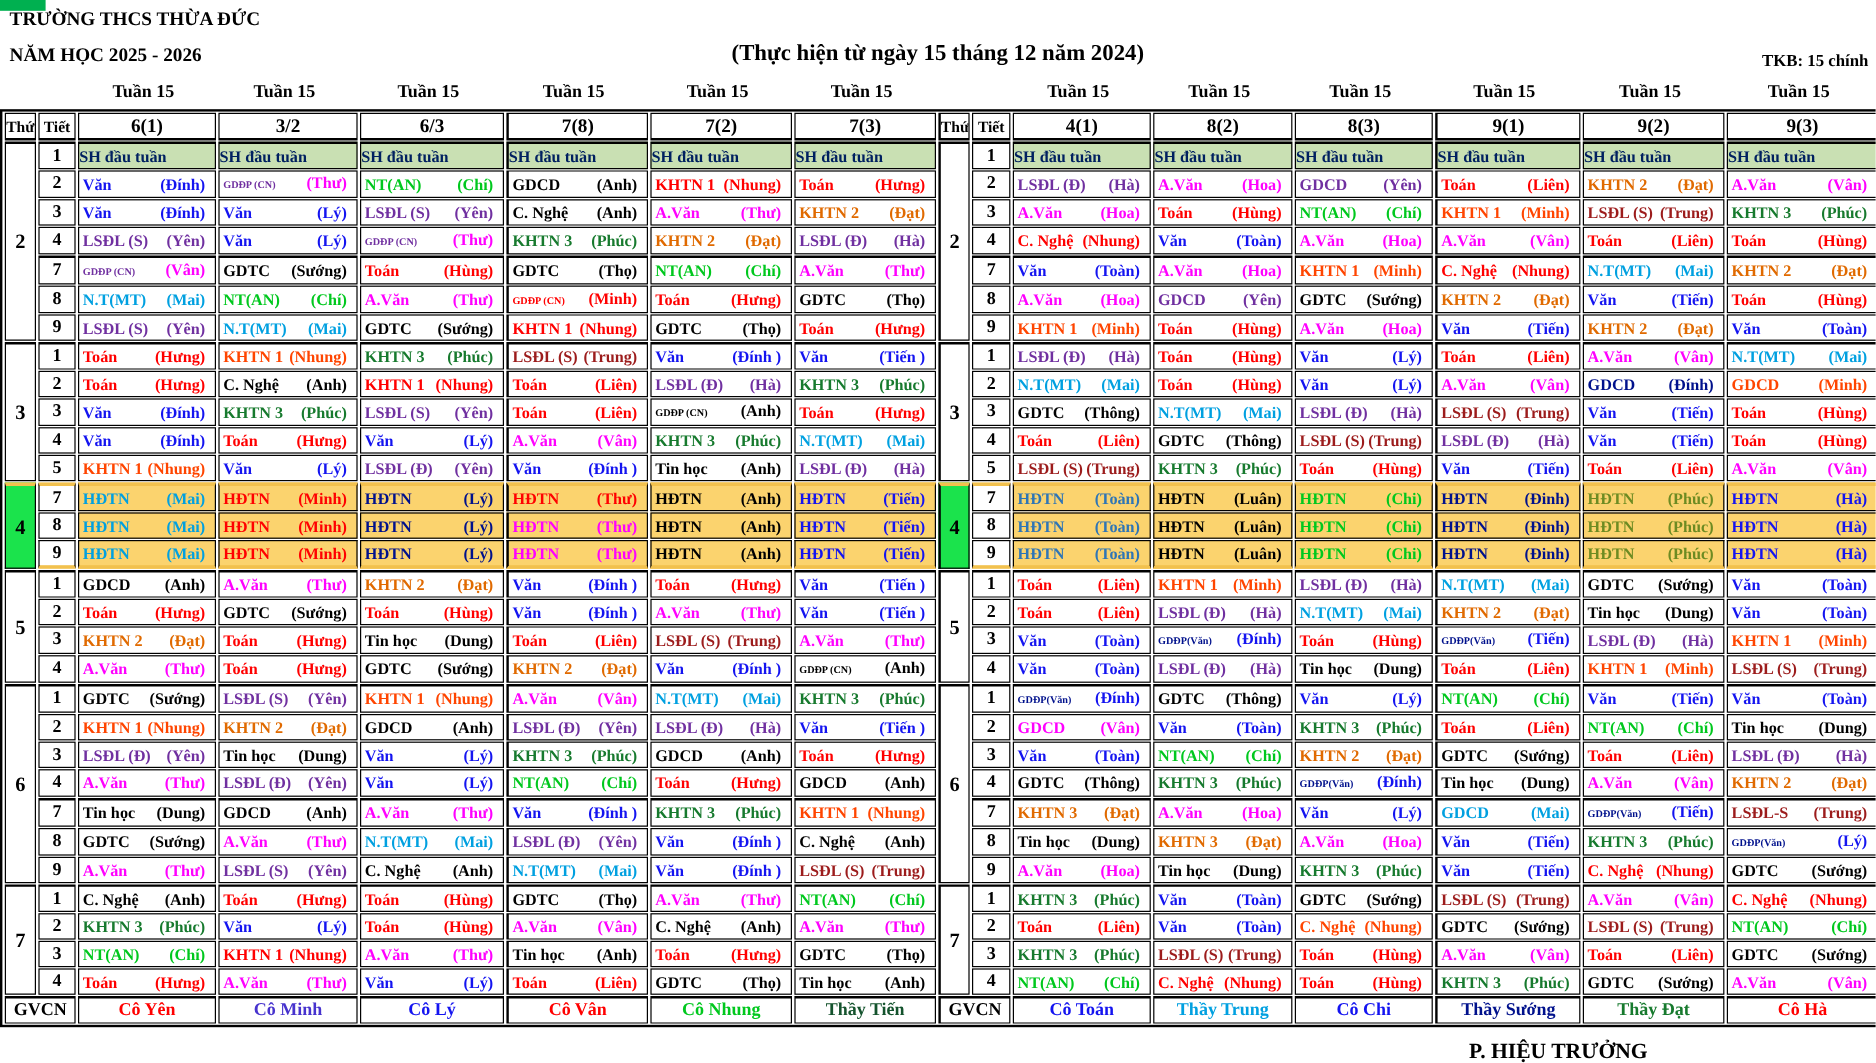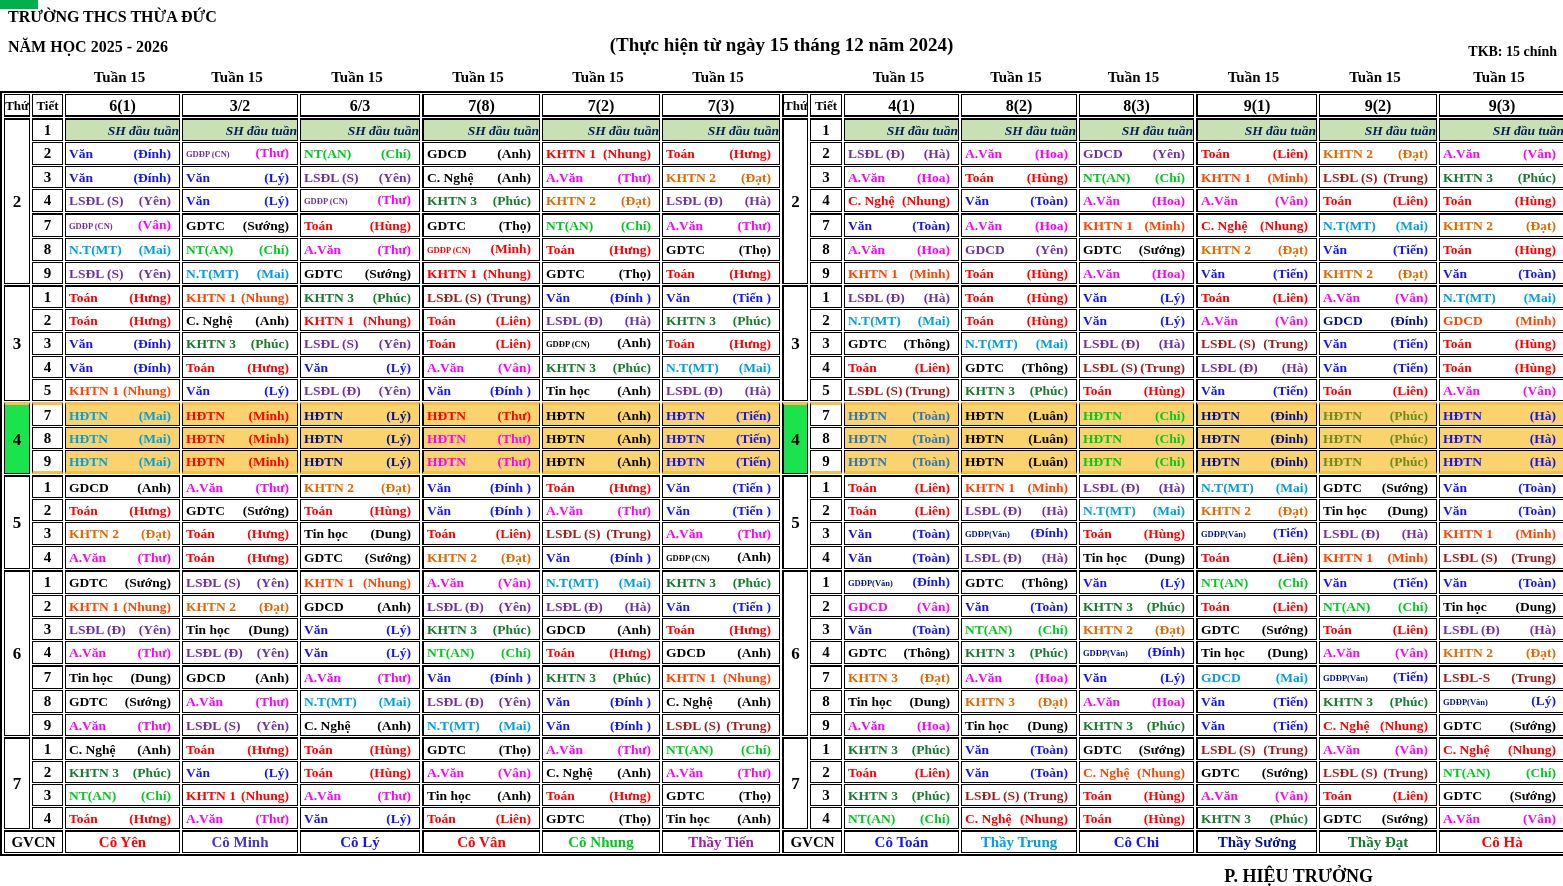--- a/index.html
+++ b/index.html
@@ -22,21 +22,21 @@
   thead td.mini{font-size:13px;}
   td.thu{text-align:center;font-size:17px;}
   td.tiet{text-align:center;font-size:15px;}
   td.cb{border-left-width:2px;}
   tr.day-start>td{border-top-width:2px;}
   tr.gap-row>td{border-top-width:2px;}
   .cw{display:flex;justify-content:space-between;align-items:baseline;padding:0 3px;}
   .subj{font-size:13.5px;}
   .subj.small{font-size:8.5px;}
   .tch{font-size:13.5px;padding-right:5px;}
-  td.shcell{text-align:right;font-size:13.5px;font-style:italic;}
+  td.shcell{text-align:left;font-size:13.5px;}
   tr.hl>td.c{background:#FBD36E;}
   tr.hl-first>td{border-top:3px solid #F2C14E;}
   tr.hl-last>td{border-bottom:3px solid #F2C14E;}
   td.thu-hl{background:#1BE34C;}
   tr.gvcn>td{text-align:center;font-size:15px;border-top-width:2px;}
   #signature{text-align:right;padding:10px 190px 0 0;font-size:18px;font-weight:bold;}
 </style>
 </head>
 <body>
 
@@ -2338,21 +2338,21 @@
           </div>
         </td>
       </tr>
       <tr class="gvcn">
         <td colspan="2">GVCN</td>
         <td style="color: rgb(255, 0, 0);">Cô Yên</td>
         <td style="color: rgb(71, 51, 206);">Cô Minh</td>
         <td style="color: rgb(20, 20, 240);">Cô Lý</td>
         <td class="cb" style="color: rgb(255, 0, 0);">Cô Vân</td>
         <td style="color: rgb(0, 200, 30);">Cô Nhung</td>
-        <td style="color: #a21caf;">Thầy Tiến</td>
+        <td style="color: #14532d;">Thầy Tiến</td>
         <td class="cb" colspan="2">GVCN</td>
         <td style="color: rgb(20, 20, 240);">Cô Toán</td>
         <td style="color: rgb(0, 160, 224);">Thầy Trung</td>
         <td style="color: rgb(20, 20, 240);">Cô Chi</td>
         <td class="cb" style="color: rgb(0, 17, 140);">Thầy Sướng</td>
         <td style="color: rgb(23, 122, 46);">Thầy Đạt</td>
         <td style="color: rgb(255, 0, 0);">Cô Hà</td>
       </tr>
     </tbody>
 </table>

